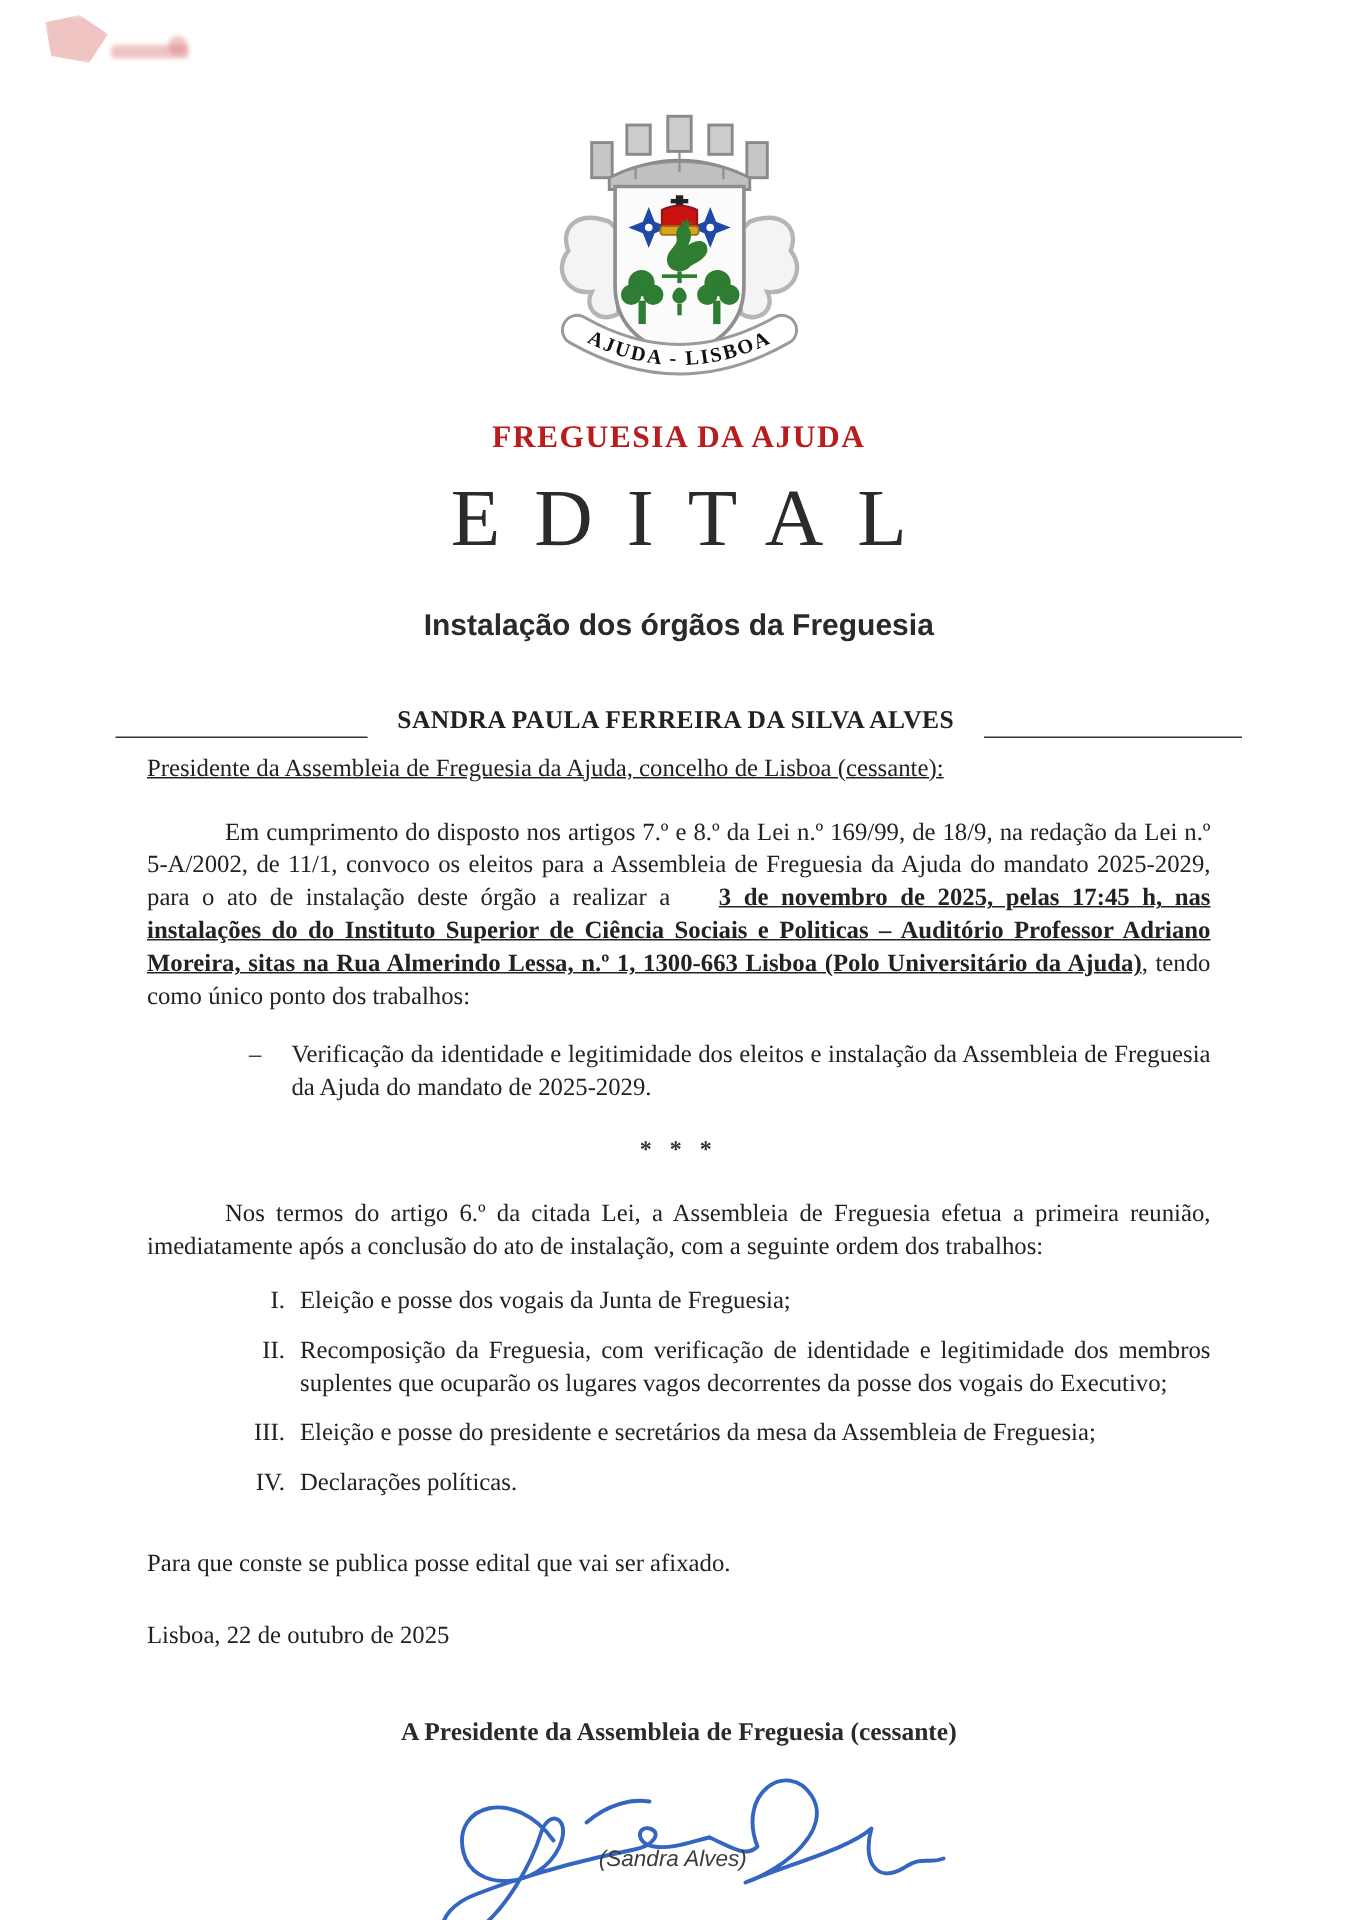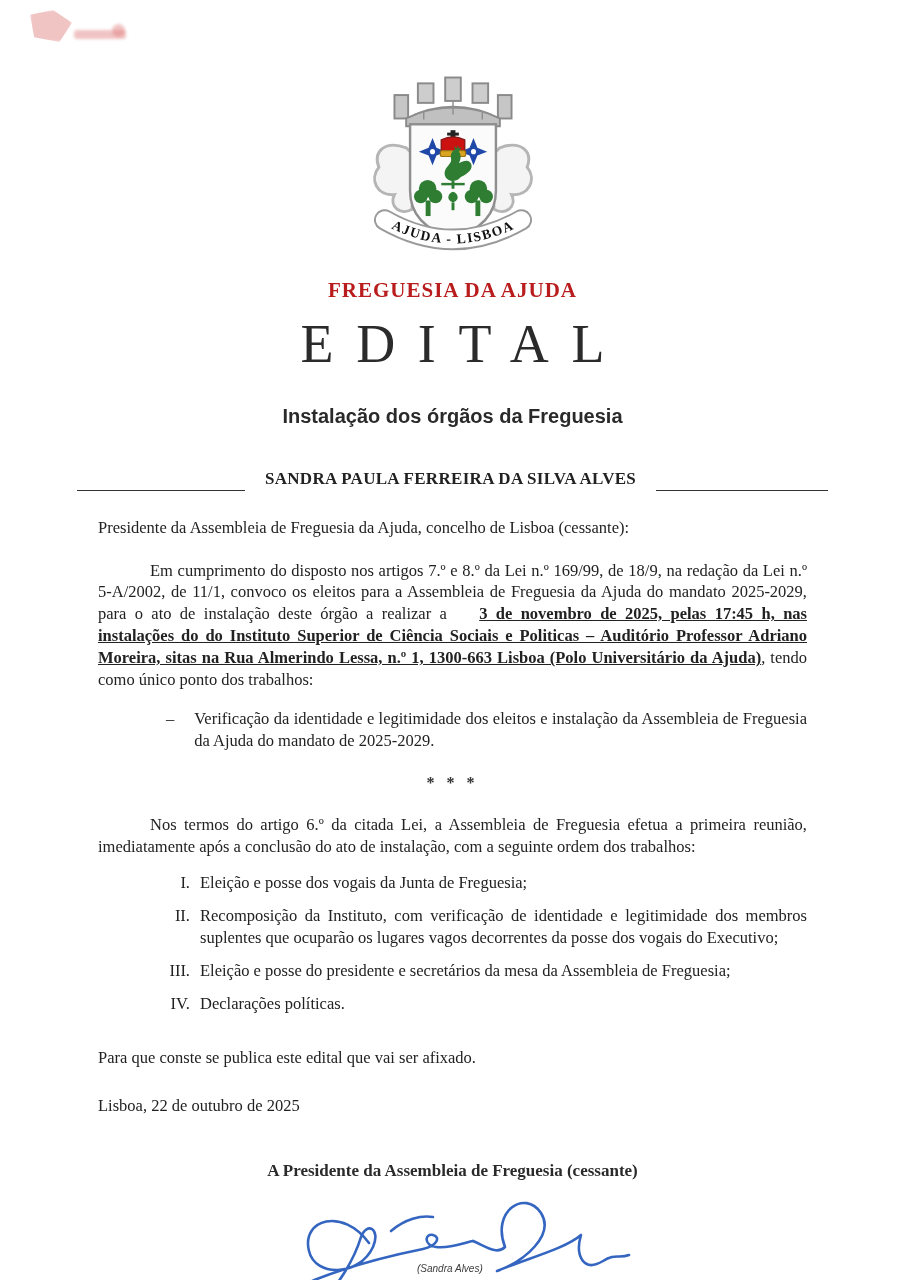--- a/index.html
+++ b/index.html
@@ -38,21 +38,21 @@
   .content { margin:0 98px; font-size:16.5px; line-height:1.33; }
 
   .name-row {
     display:flex; align-items:flex-end; justify-content:center;
     margin-top:40px; gap:20px;
   }
   .name-row .rule { flex:0 0 168px; border-bottom:1.6px solid #333; height:1.1em; }
   .name-row .rule.right { flex:0 0 172px; }
   .name-row .name { font-weight:bold; font-size:17px; white-space:nowrap; letter-spacing:.3px; }
 
-  .intro-line { margin-top:26px; }
+  .intro-line { margin-top:9px;text-decoration:underline; }
 
   .para { margin-top:21px; text-align:justify; text-indent:52px; }
   .para .hl { font-weight:bold; text-decoration:underline;margin-left:24px; }
 
   .bullet-row { display:flex; margin-top:17px; padding-left:68px; gap:20px; }
   .bullet-row .marker { flex:0 0 auto; }
   .bullet-row .btext { text-align:justify; }
 
   .stars { text-align:center; margin-top:20px; font-weight:bold; font-size:16px; letter-spacing:4px; color:#333; }
 
@@ -60,23 +60,23 @@
   .agenda-row { display:flex; gap:10px; margin-top:11px; }
   .agenda-row .num { flex:0 0 34px; text-align:right; }
   .agenda-row .atext { flex:1; text-align:justify; }
 
   .publish-line { margin-top:32px; }
   .date-line { margin-top:26px; }
 
   .sig-title { text-align:center; font-weight:bold; font-size:17px; margin-top:44px; color:#2a2a2a; }
   .sig-block { position:relative; width:360px; margin:4px auto 0; height:130px; }
   .sig-caption {
-    position:absolute; left:50%; top:78px; transform:translateX(-54%);
+    position:absolute; left:50%; top:62px; transform:translateX(-54%);
     font-family:"Liberation Sans","DejaVu Sans",sans-serif;
-    font-style:italic; font-size:10px; color:#3c3c3c; white-space:nowrap;
+    font-style:italic; font-size:15px; color:#3c3c3c; white-space:nowrap;
   }
 </style>
 </head>
 <body>
 
 <div class="page">
 
   <div class="artifact a1"></div>
   <div class="artifact a2"></div>
   <div class="artifact a3"></div>
@@ -168,33 +168,33 @@
 
     <p class="para">Nos termos do artigo 6.º da citada Lei, a Assembleia de Freguesia efetua a primeira reunião, imediatamente após a conclusão do ato de instalação, com a seguinte ordem dos trabalhos:</p>
 
     <div class="agenda">
       <div class="agenda-row">
         <span class="num">I.</span>
         <span class="atext">Eleição e posse dos vogais da Junta de Freguesia;</span>
       </div>
       <div class="agenda-row">
         <span class="num">II.</span>
-        <span class="atext">Recomposição da Instituto, com verificação de identidade e legitimidade dos membros suplentes que ocuparão os lugares vagos decorrentes da posse dos vogais do Executivo;</span>
+        <span class="atext">Recomposição da Freguesia, com verificação de identidade e legitimidade dos membros suplentes que ocuparão os lugares vagos decorrentes da posse dos vogais do Executivo;</span>
       </div>
       <div class="agenda-row">
         <span class="num">III.</span>
         <span class="atext">Eleição e posse do presidente e secretários da mesa da Assembleia de Freguesia;</span>
       </div>
       <div class="agenda-row">
         <span class="num">IV.</span>
         <span class="atext">Declarações políticas.</span>
       </div>
     </div>
 
-    <div class="publish-line">Para que conste se publica este edital que vai ser afixado.</div>
+    <div class="publish-line">Para que conste se publica posse edital que vai ser afixado.</div>
     <div class="date-line">Lisboa, 22 de outubro de 2025</div>
   </div>
 
   <div class="sig-title">A Presidente da Assembleia de Freguesia (cessante)</div>
 
   <div class="sig-block">
     <svg width="360" height="130" viewBox="0 0 360 130">
       <g stroke="#3465c0" stroke-width="2.6" fill="none" stroke-linecap="round" stroke-linejoin="round">
         <path d="M96,58 C70,22 28,34 36,66 C42,92 86,92 100,62 C108,44 94,36 88,52 C82,72 64,106 42,120 C18,135 12,106 44,94 C80,80 120,70 150,64 C164,61 168,52 160,50 C152,48 150,60 163,62 C176,64 190,58 200,56"></path>
         <path d="M118,46 C132,34 148,30 160,32"></path>

